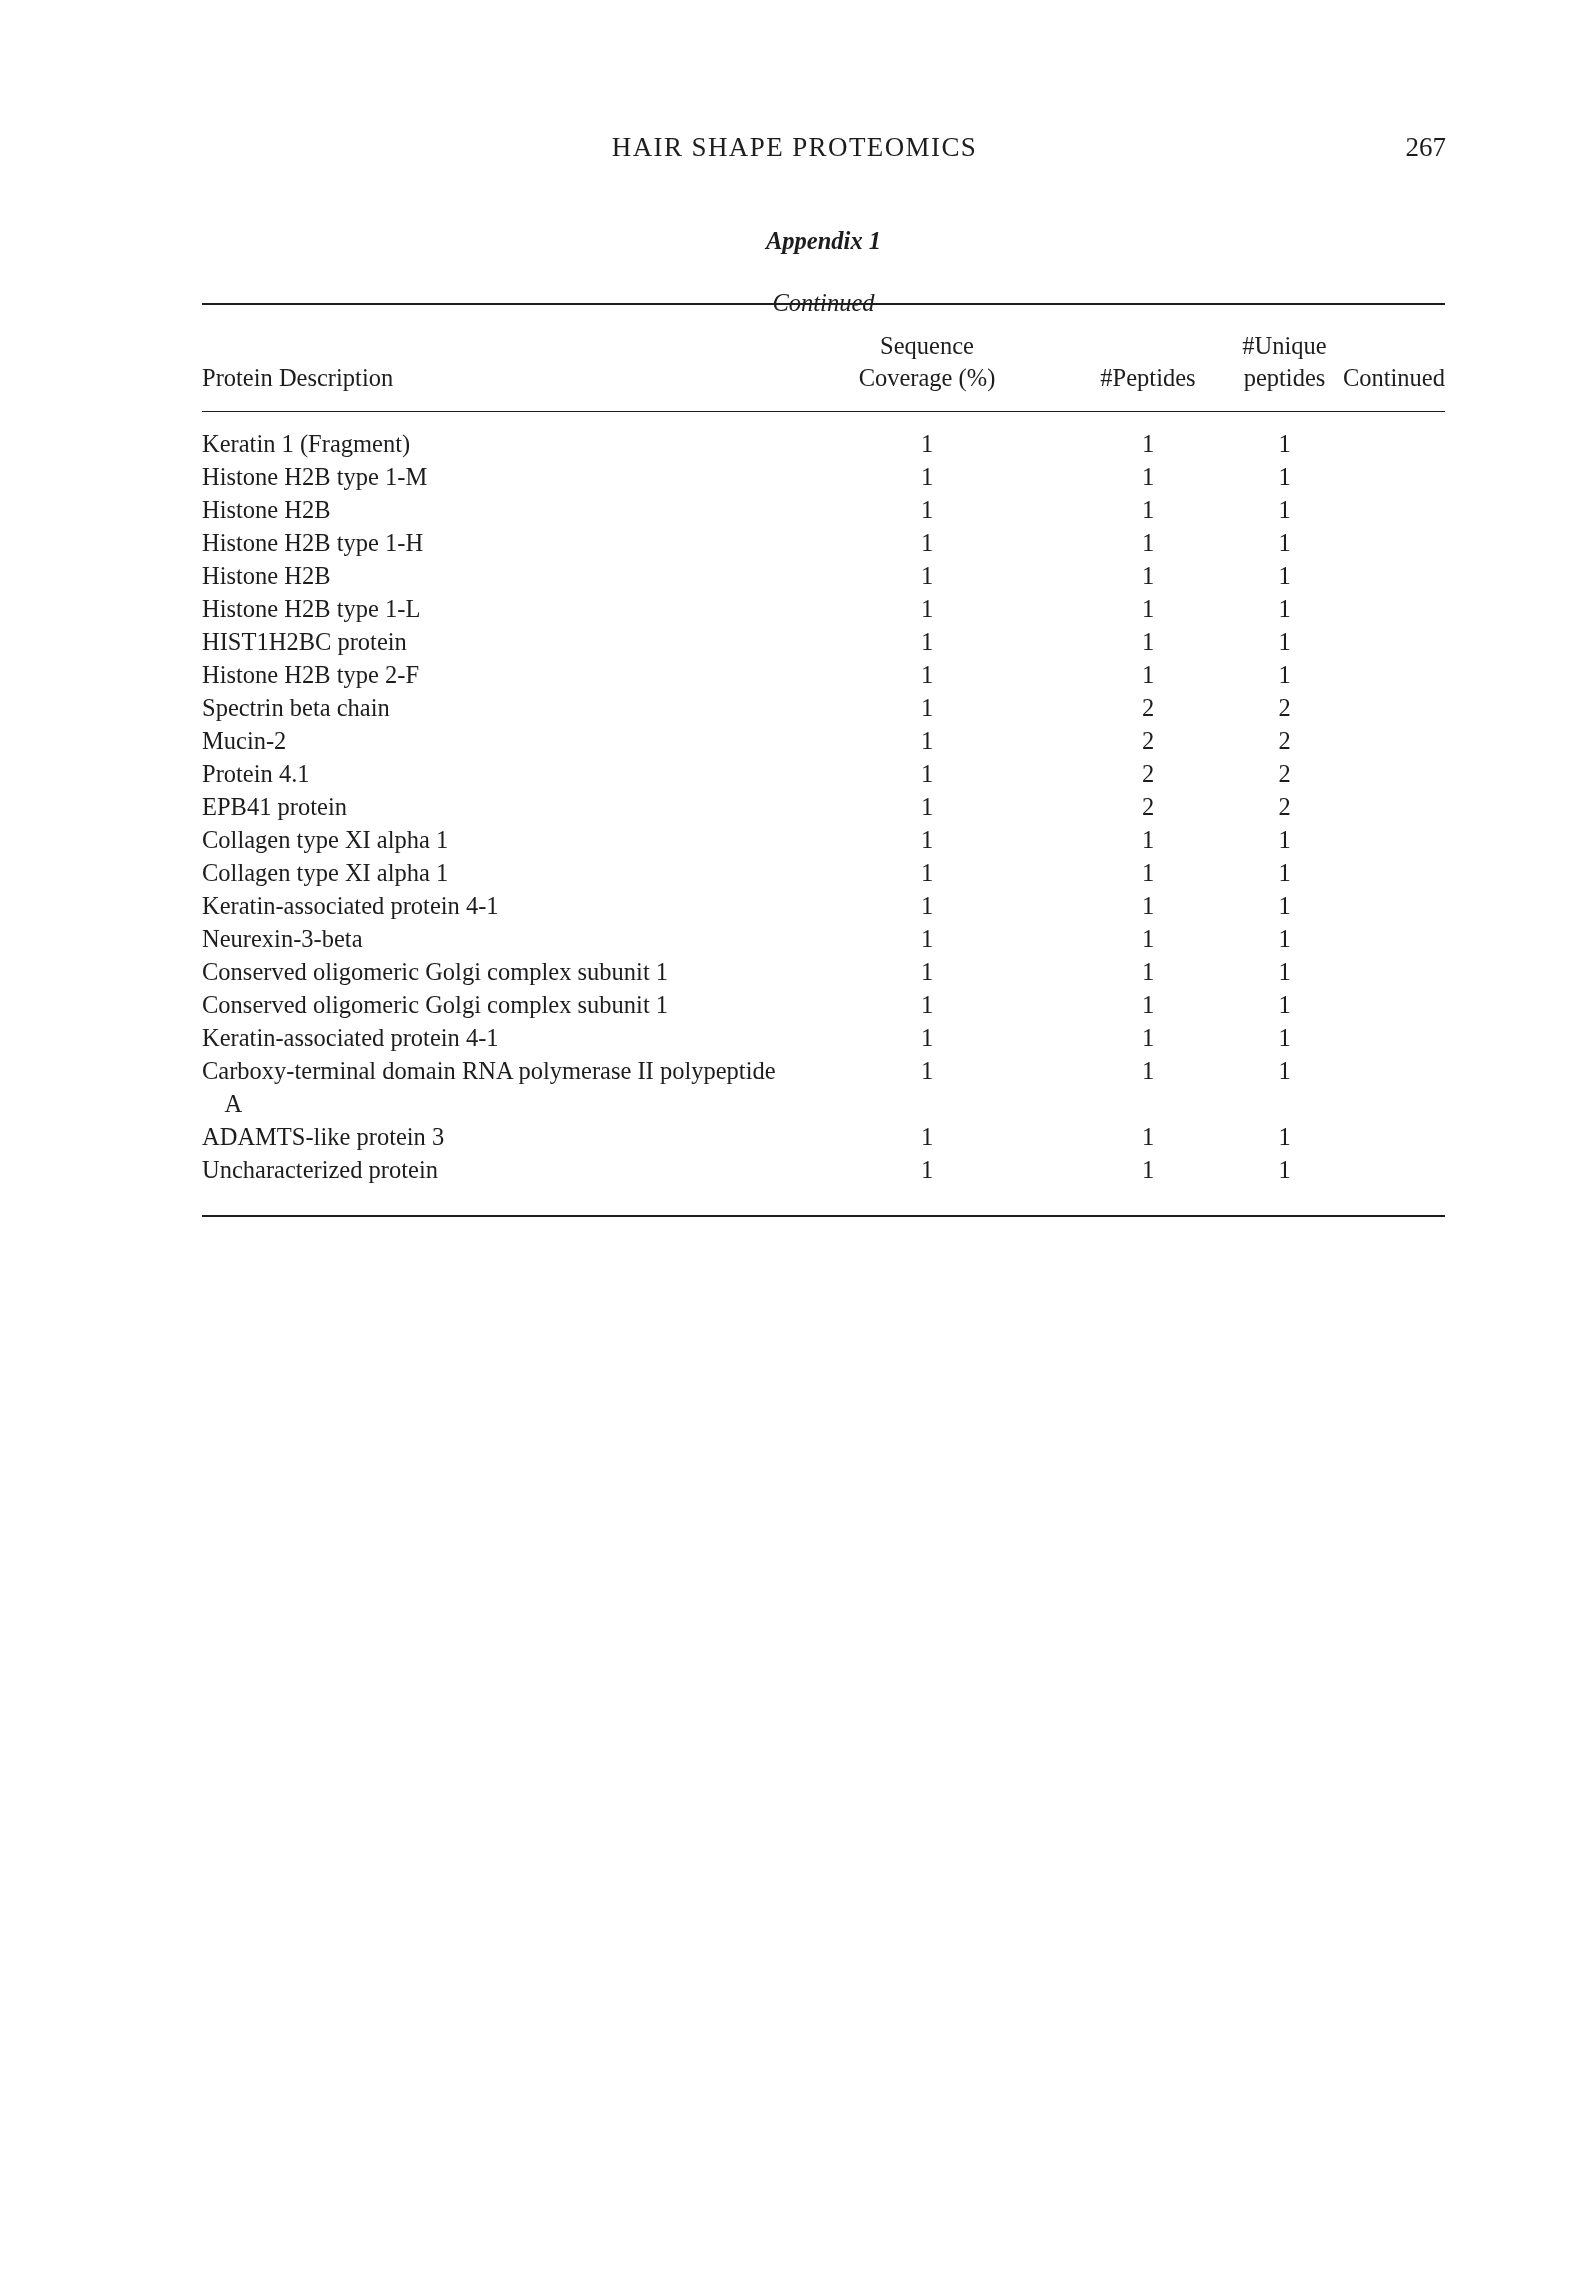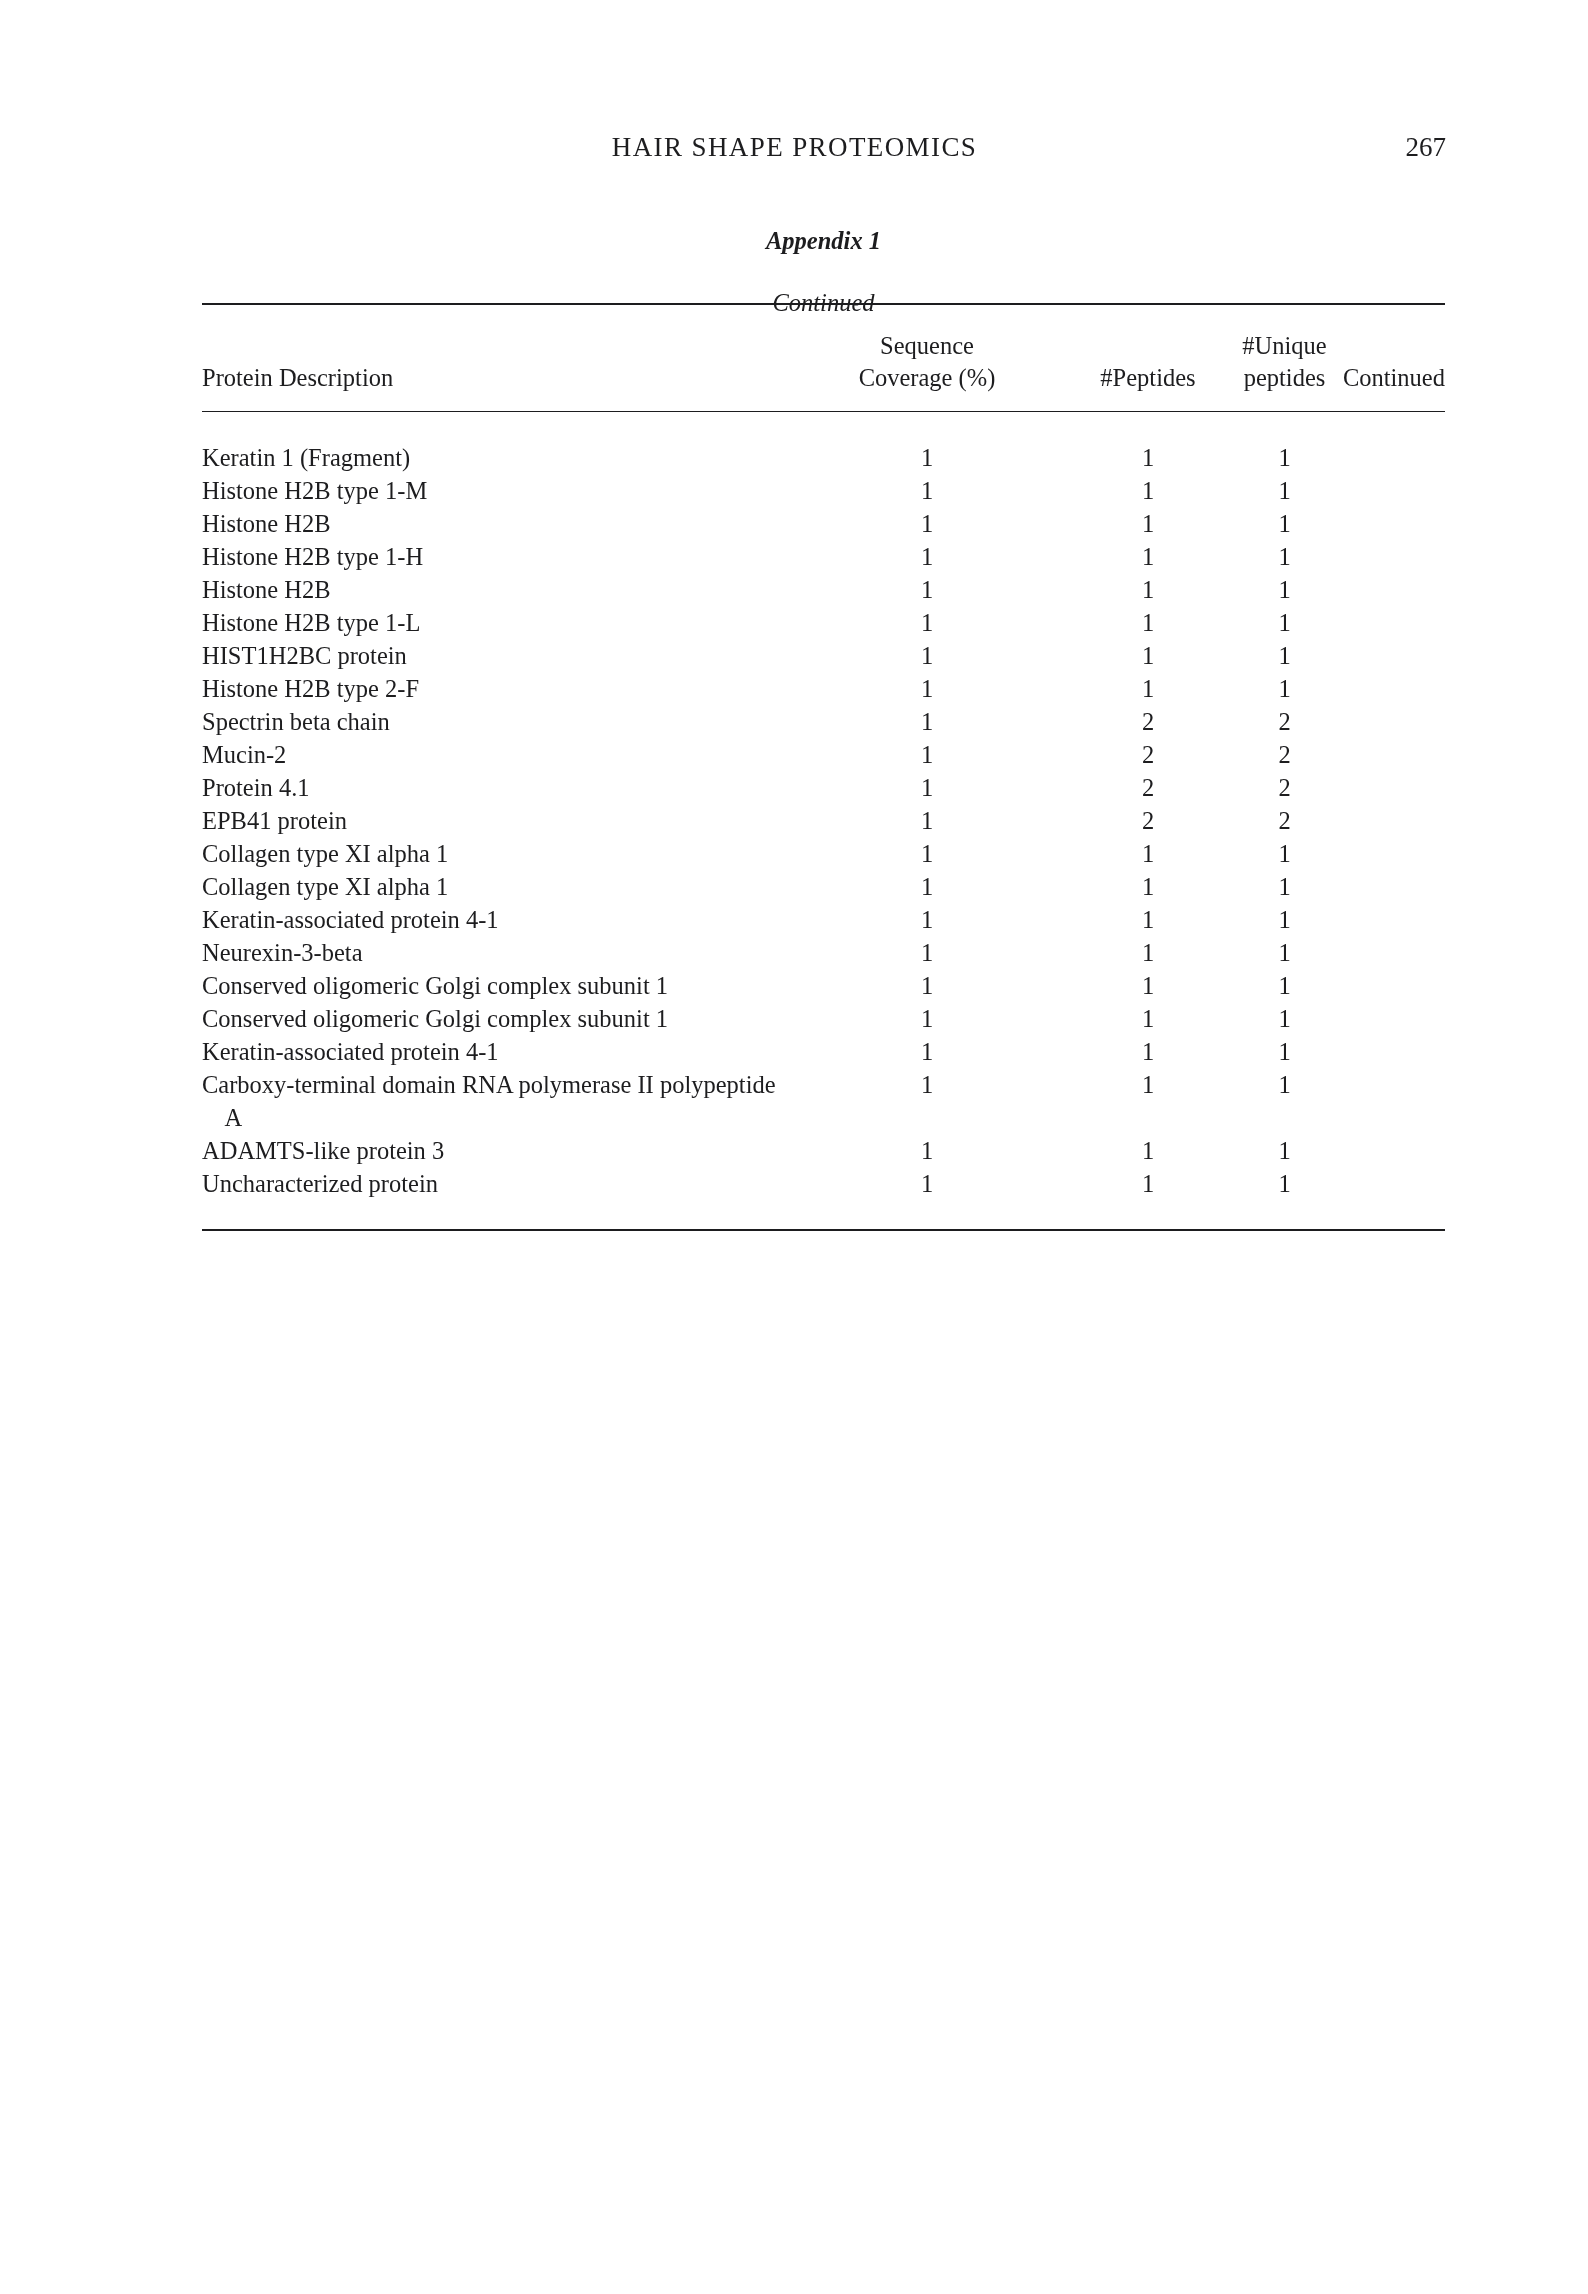--- a/index.html
+++ b/index.html
@@ -75,21 +75,21 @@
   .protein-table thead th.desc { text-align: left; }
   .protein-table thead th.num { text-align: center; }
   .protein-table thead th.artefact { text-align: right; }
   .hl { display: block; }
 
   .protein-table tbody td {
     vertical-align: top;
     line-height: 33px;
     padding: 0;
   }
-  .protein-table tbody tr:first-child td { padding-top: 29px; }
+  .protein-table tbody tr:first-child td { padding-top: 15px; }
   .protein-table tbody tr:last-child td { padding-bottom: 29px; }
   .protein-table tbody td.desc {
     text-align: left;
     padding-left: 22.6px;
     text-indent: -22.6px;
   }
   .protein-table tbody td.num { text-align: center; }
   .protein-table tbody td.artefact { text-align: right; }
 </style>
 </head>

